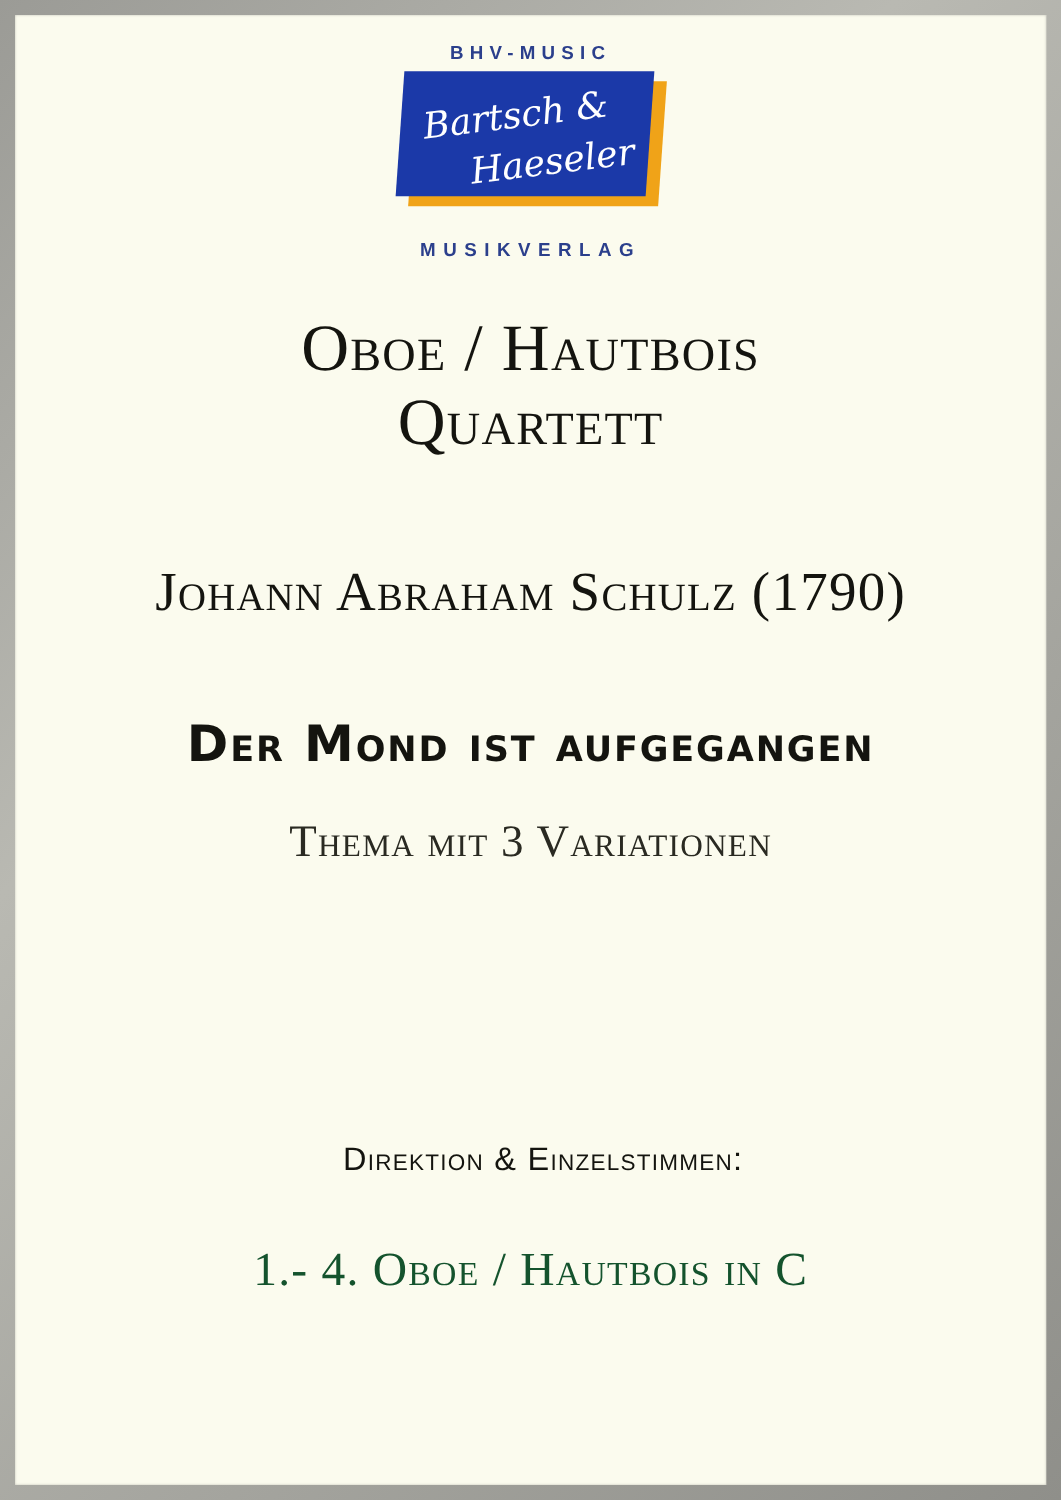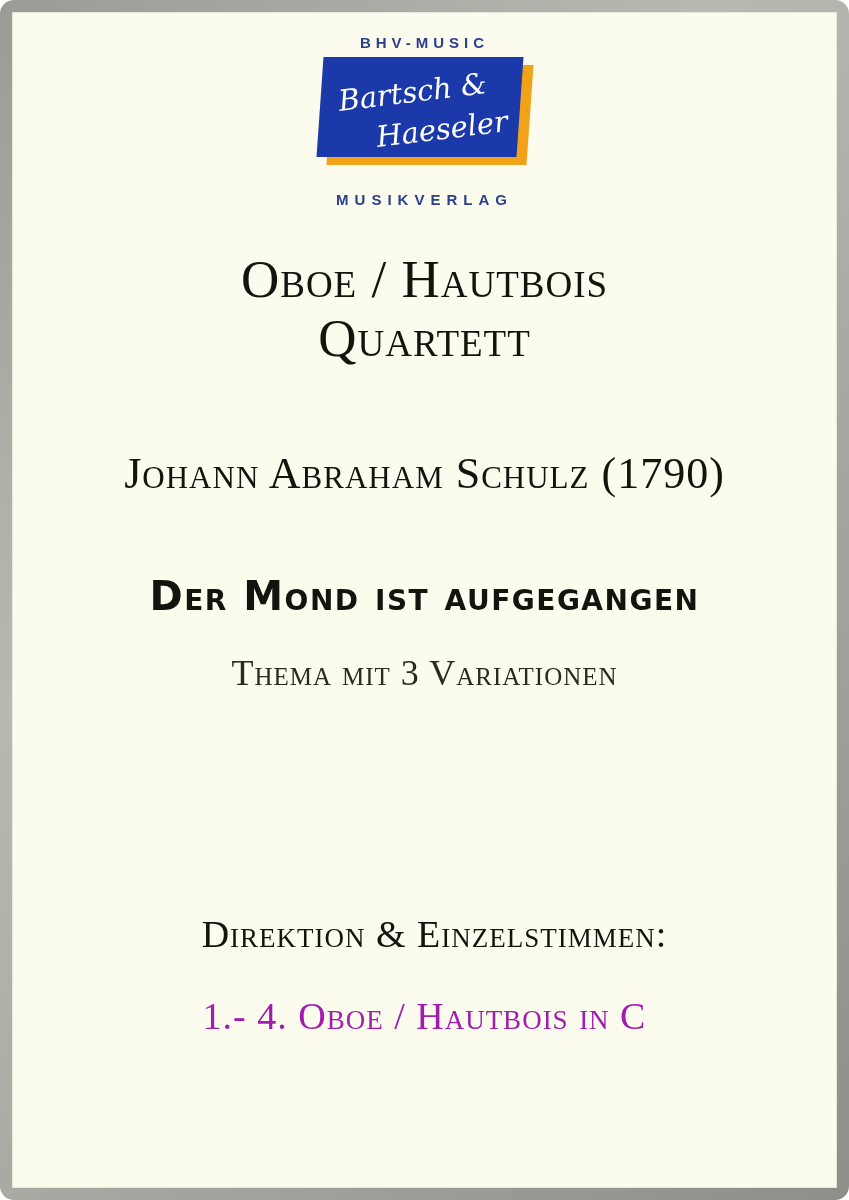--- a/index.html
+++ b/index.html
@@ -15,21 +15,20 @@
   }
 
   
   #page {
     position: relative;
     width: 849px;
     height: 1200px;
     box-sizing: border-box;
     background: linear-gradient(135deg, #9b9b96 0%, #b9b9b2 35%, #8f8f8a 100%);
     padding: 12px;
-    border-radius: 14px;
   }
   #sheet {
     position: relative;
     width: 100%;
     height: 100%;
     box-sizing: border-box;
     background: #fbfbee;
     box-shadow: inset 0 0 2px rgba(0,0,0,0.25);
     overflow: hidden;
   }
@@ -154,34 +153,34 @@
     font-size: 36px;
     color: #2a2a22;
     font-variant: small-caps;
     letter-spacing: 1px;
   }
 
   .parts-heading {
     position: absolute;
     top: 884px;
     left: 0; right: 0;
-    font-family: Liberation Serif, serif;
+    font-family: Liberation Sans, sans-serif;
+    font-size: 26px;
+    color: #14140f;
+    font-variant: small-caps;
+    letter-spacing: 1px;
+    padding-left: 20px;
+  }
+  .parts-list {
+    position: absolute;
+    top: 966px;
+    left: 0; right: 0;
+    font-family: "Liberation Serif", serif;
     font-size: 38px;
-    color: #14140f;
-    font-variant: small-caps;
-    letter-spacing: 1px;
-    padding-left: 20px;
-  }
-  .parts-list {
-    position: absolute;
-    top: 966px;
-    left: 0; right: 0;
-    font-family: "Liberation Serif", serif;
-    font-size: 38px;
-    color: #a21caf;
+    color: #14532d;
     font-variant: small-caps;
     letter-spacing: 1px;
   }
 
   .footer-url {
     position: absolute;
     bottom: 24px;
     left: 0; right: 0;
     font-family: "Liberation Serif", serif;
     font-size: 30px;

